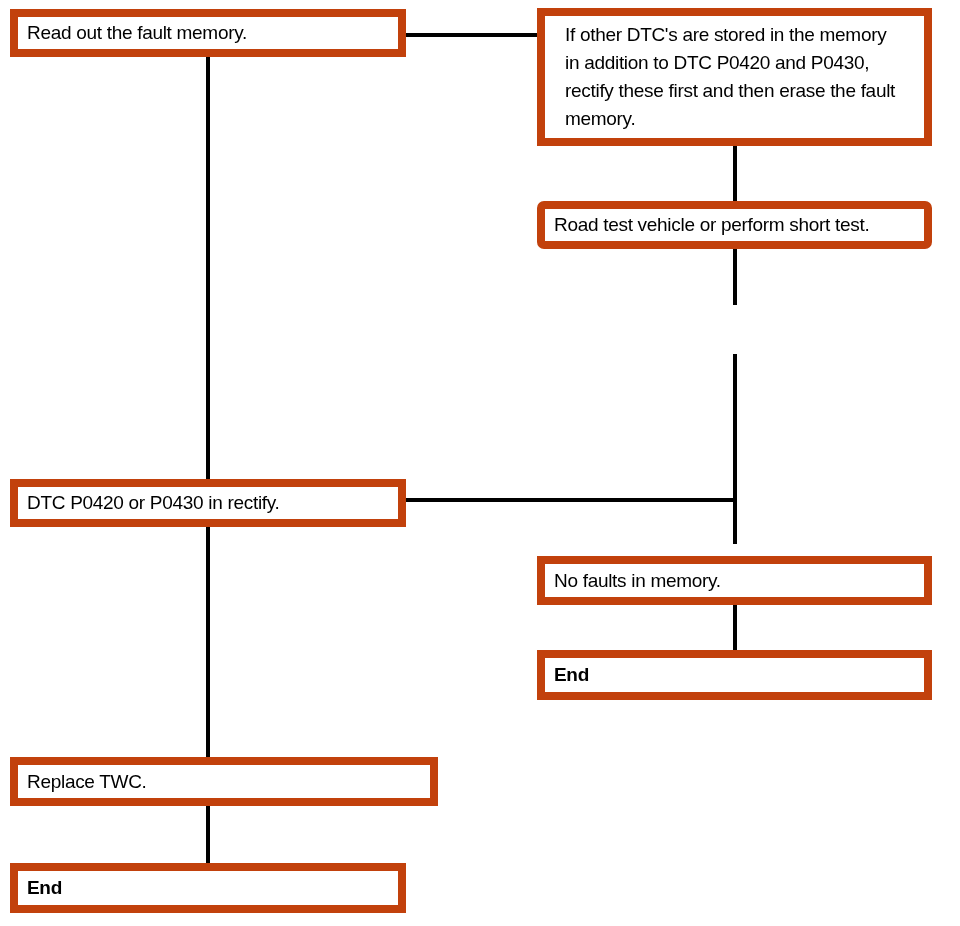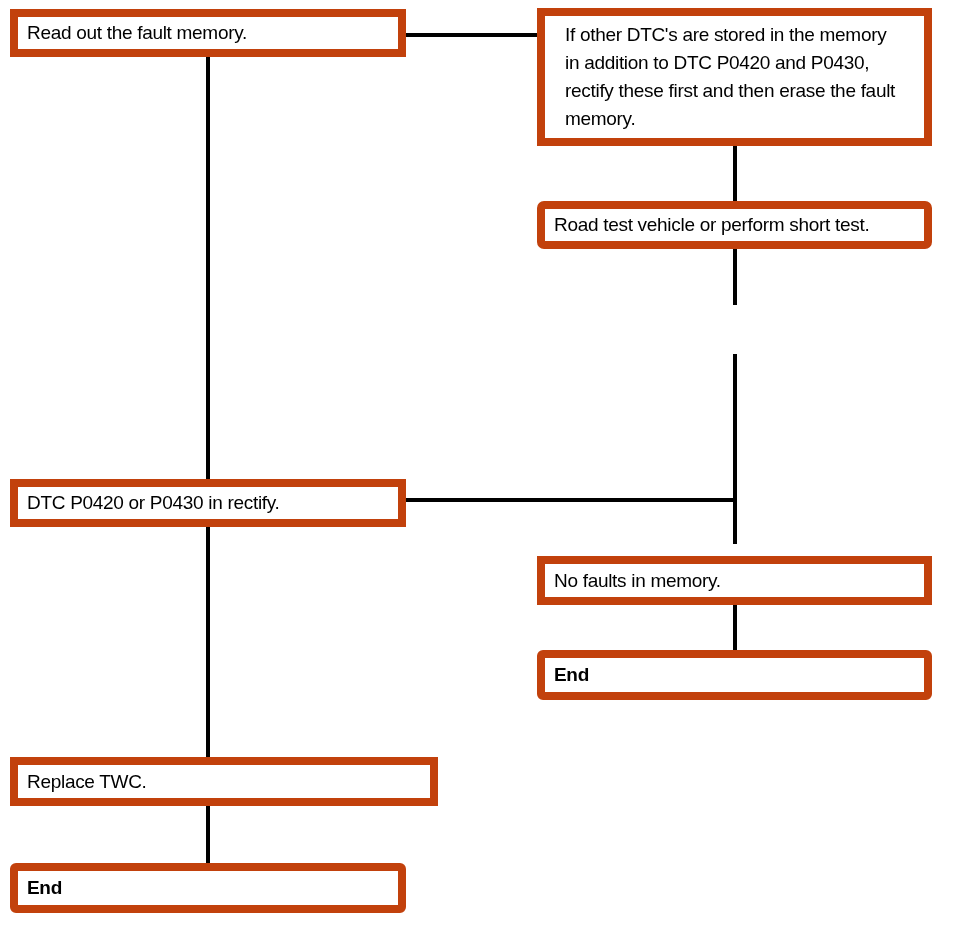--- a/index.html
+++ b/index.html
@@ -25,21 +25,20 @@
     align-items: center;
     font-size: 19px;
     line-height: 28px;
     letter-spacing: -0.3px;
     padding-left: 9px;
     padding-right: 6px;
     white-space: pre-line;
   }
   .node.bold {
     font-weight: bold;
-    border-radius: 6px;
   }
   .line {
     position: absolute;
     background: #000000;
   }
 
   
   #n-read-out      { left: 10px;  top: 9px;   width: 396px; height: 48px; }
   #n-other-dtcs    { left: 537px; top: 8px;   width: 395px; height: 138px; padding-left: 20px; }
   #n-road-test     { left: 537px; top: 201px; width: 395px; height: 48px; border-radius: 7px; }

